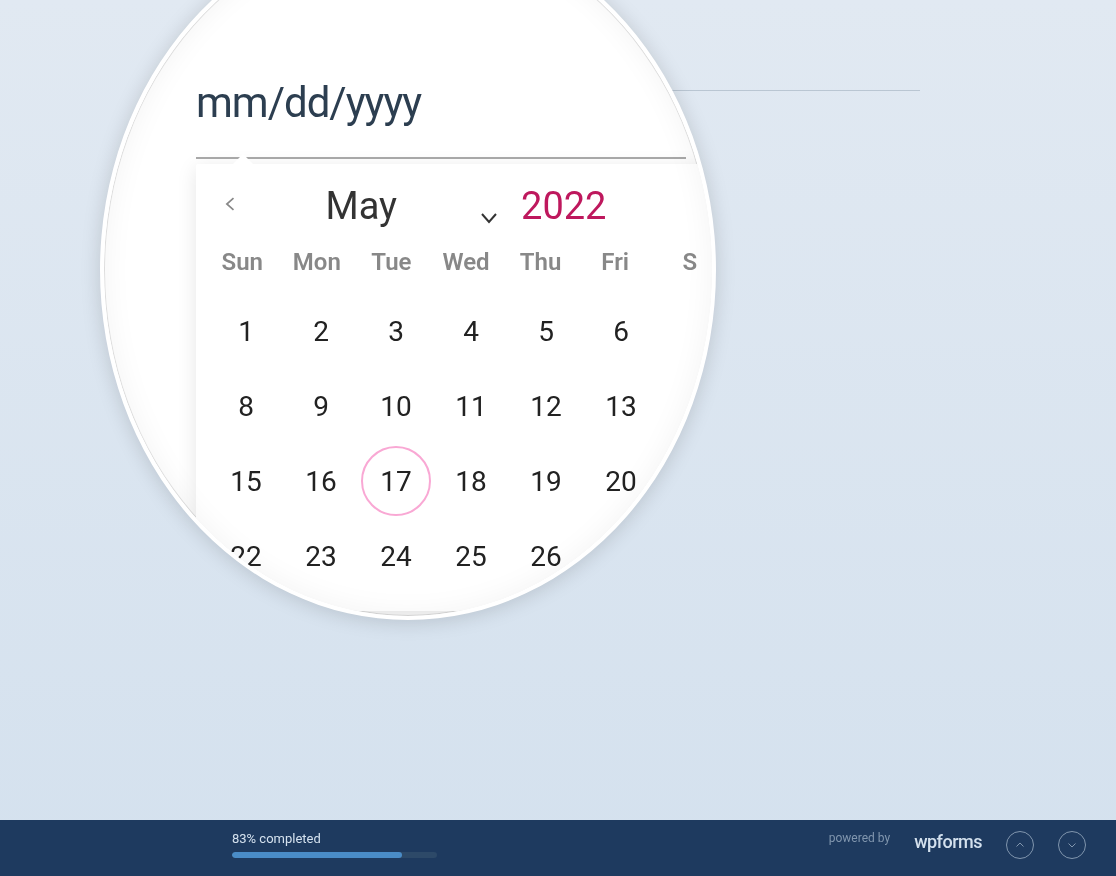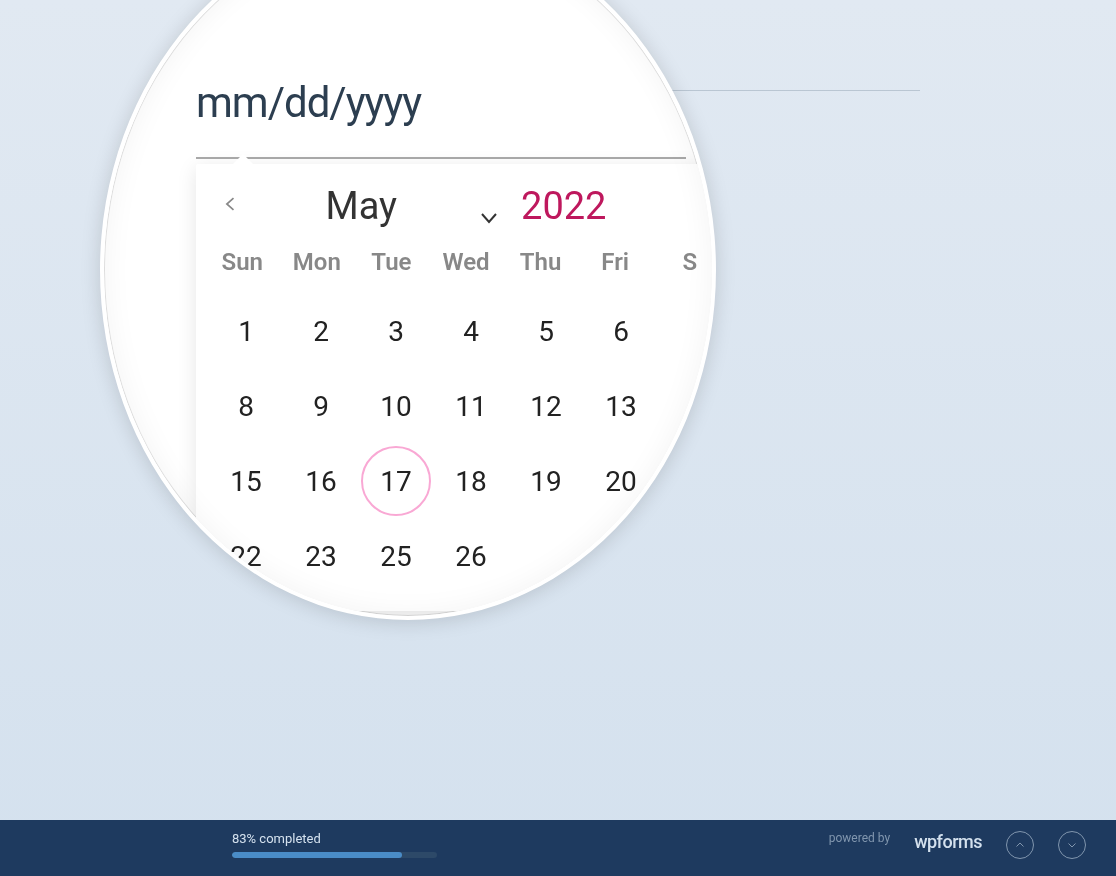--- a/index.html
+++ b/index.html
@@ -329,20 +329,21 @@
           <div class="day"></div>
           <div class="day">15</div>
           <div class="day">16</div>
           <div class="day today">17</div>
           <div class="day">18</div>
           <div class="day">19</div>
           <div class="day">20</div>
           <div class="day"></div>
           <div class="day">22</div>
           <div class="day">23</div>
+          <div class="day">24</div>
           <div class="day">25</div>
           <div class="day">26</div>
           <div class="day"></div>
           <div class="day"></div>
         </div>
     </div>
   </div>
 </div>
 
 <div class="footer">

